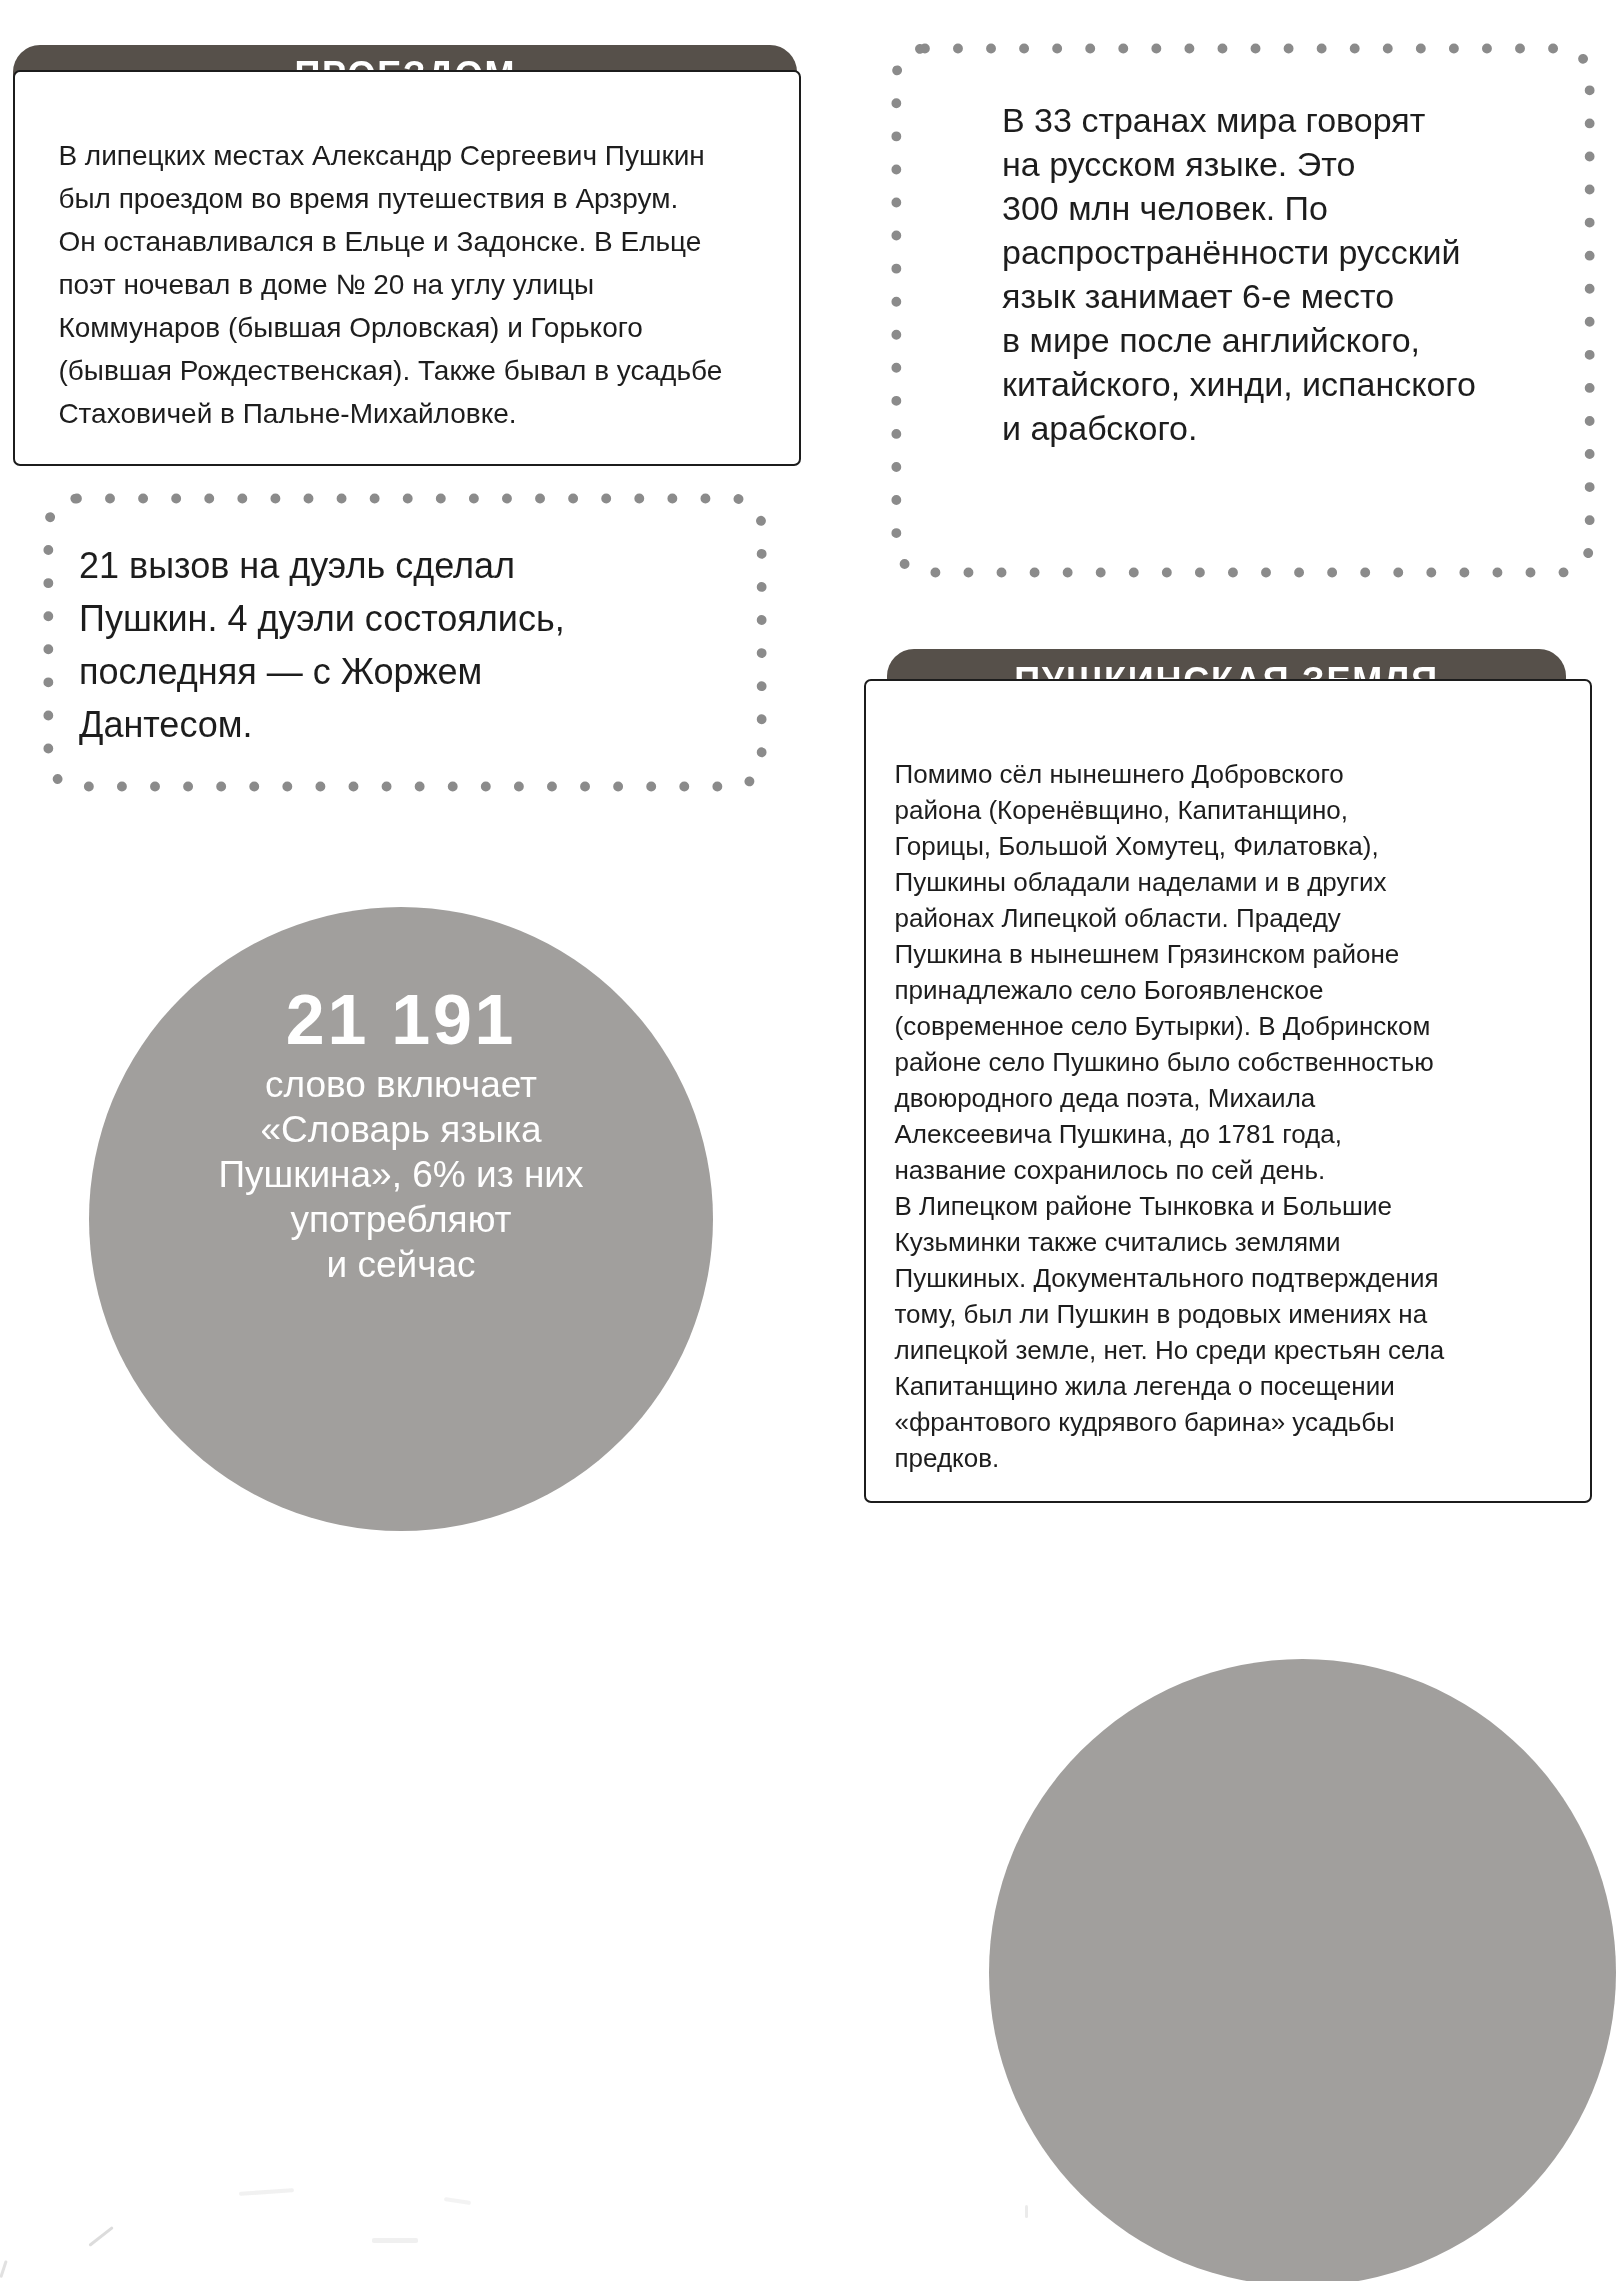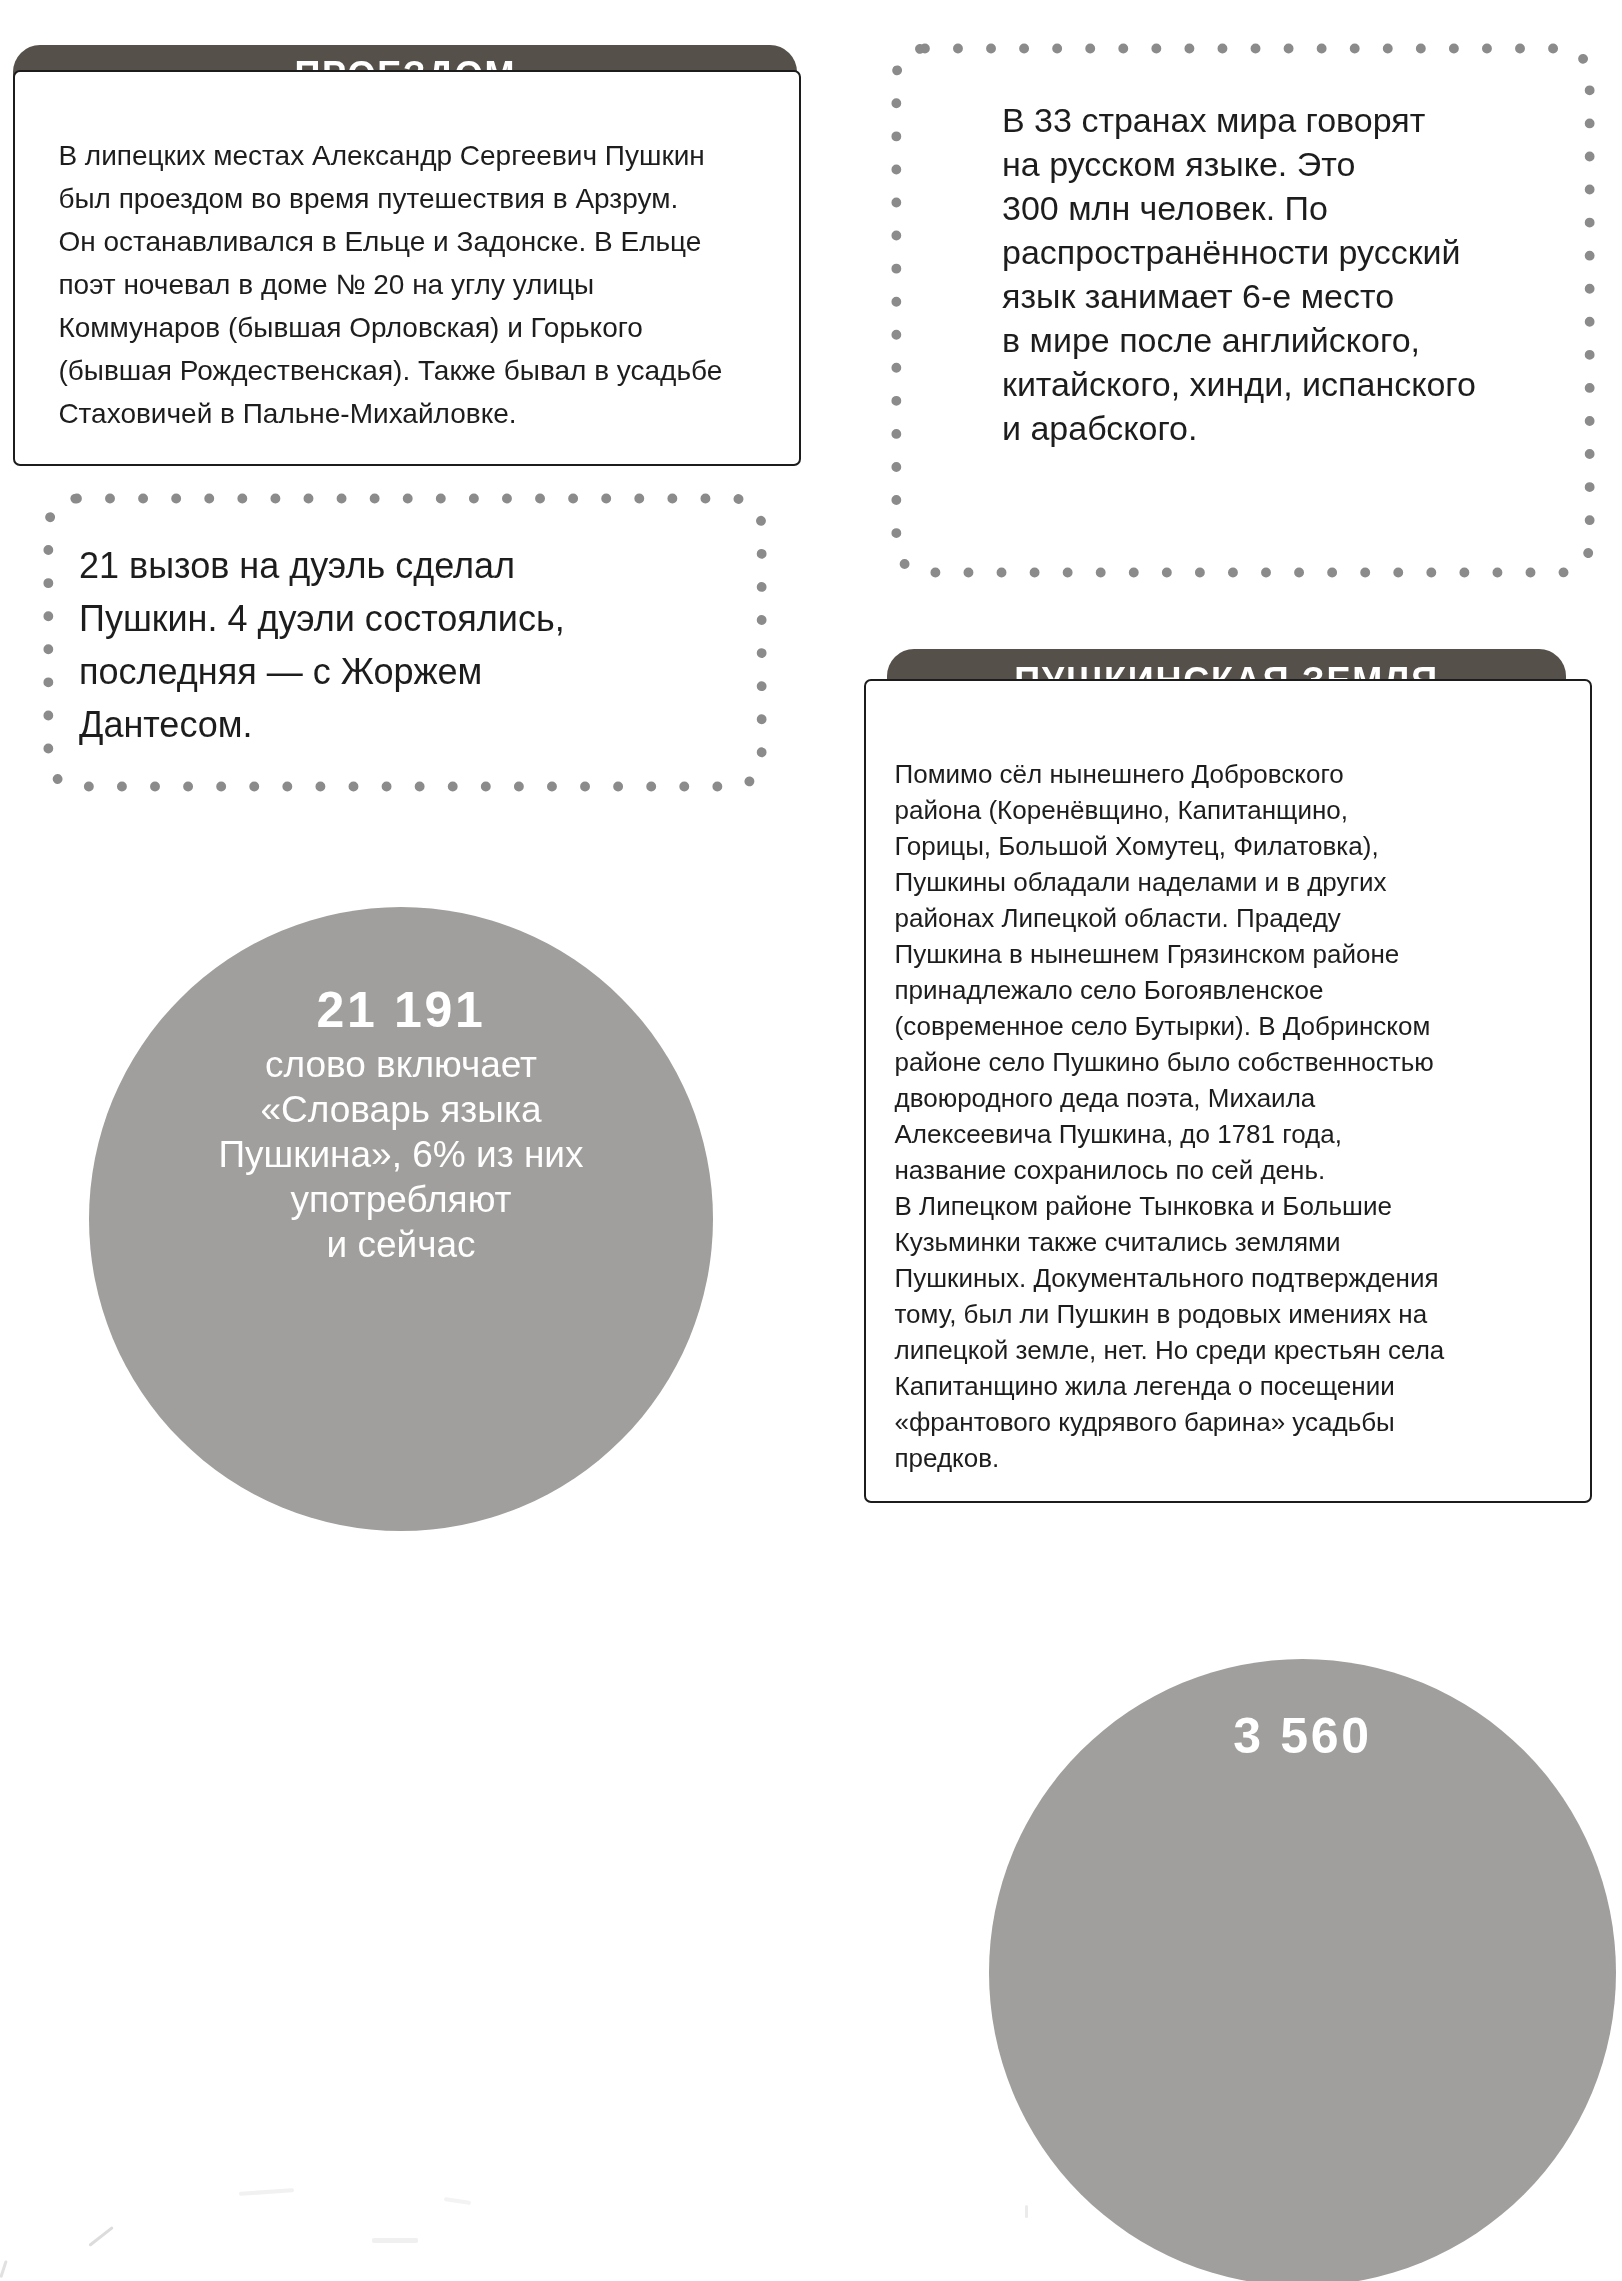--- a/index.html
+++ b/index.html
@@ -27,21 +27,21 @@
   .dotrect{fill:none; stroke:var(--dots); stroke-width:11; stroke-linecap:round; stroke-dasharray:0.1 37;}
   .fact-body{position:absolute; white-space:pre-line; font-size:36px;}
   .countries-body{left:111px; top:55px; font-size:34px; line-height:44px;}
   .duels-body{left:36px; top:46px; line-height:53px;}
   .languages-body{left:31px; top:37px; line-height:50px;}
   
   .circle{
     position:absolute; border-radius:50%; background:var(--circle);
     color:var(--white); text-align:center;
   }
-  .stat-number{font-weight:bold; font-size:50px; letter-spacing:2.7px; line-height:1;}
+  .stat-number{font-weight:bold; font-size:70px; letter-spacing:2.7px; line-height:1;}
   .dictionary-number{padding-top:78px;}
   .library-number{padding-top:52px;}
   .stat-caption{margin-top:7.1px; font-size:37px; line-height:45px; white-space:pre-line;}
   
   .artifact{position:absolute; background:#9a9a9a; border-radius:1.8px;}
   .a1{left:86px;  top:2235px; width:30px; height:2.7px; opacity:.35; transform:rotate(-38deg);}
   .a2{left:239px; top:2190px; width:55px; height:3.6px; opacity:.14; transform:rotate(-4deg);}
   .a3{left:372px; top:2238px; width:46px; height:4.5px; opacity:.15;}
   .a4{left:444px; top:2199px; width:27px; height:3.6px; opacity:.12; transform:rotate(9deg);}
   .a5{left:1025px;top:2205px; width:2.7px;  height:13.4px; opacity:.2;}
@@ -115,21 +115,20 @@
     <div class="stat-number dictionary-number">21 191</div>
     <div class="stat-caption">слово включает
 «Словарь языка
 Пушкина», 6% из них
 употребляют
 и сейчас</div>
   </div>
 
 
   <div class="circle" style="left:989px; top:1659px; width:627px; height:627px;">
-    <div class="stat-number library-number">3 560</div>
   </div>
 
   <div class="artifact a1"></div>
   <div class="artifact a2"></div>
   <div class="artifact a3"></div>
   <div class="artifact a4"></div>
   <div class="artifact a5"></div>
   <div class="artifact a6"></div>
 
 </div>

